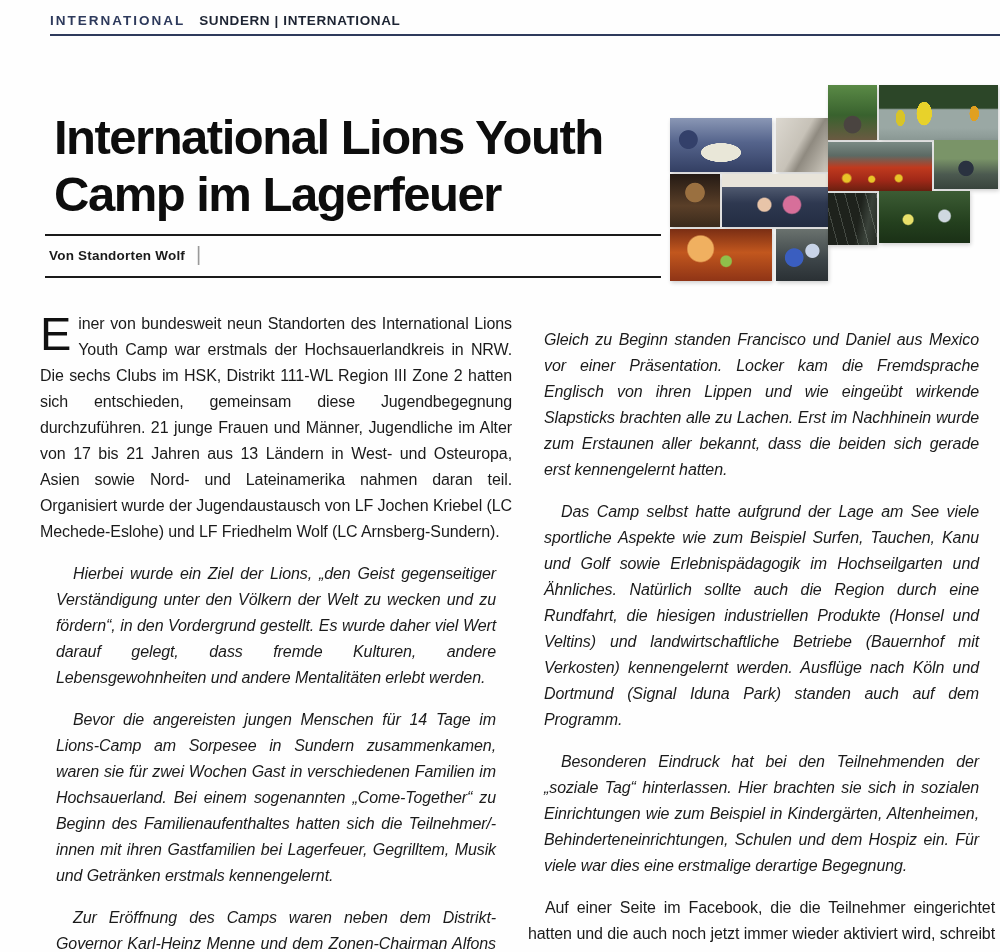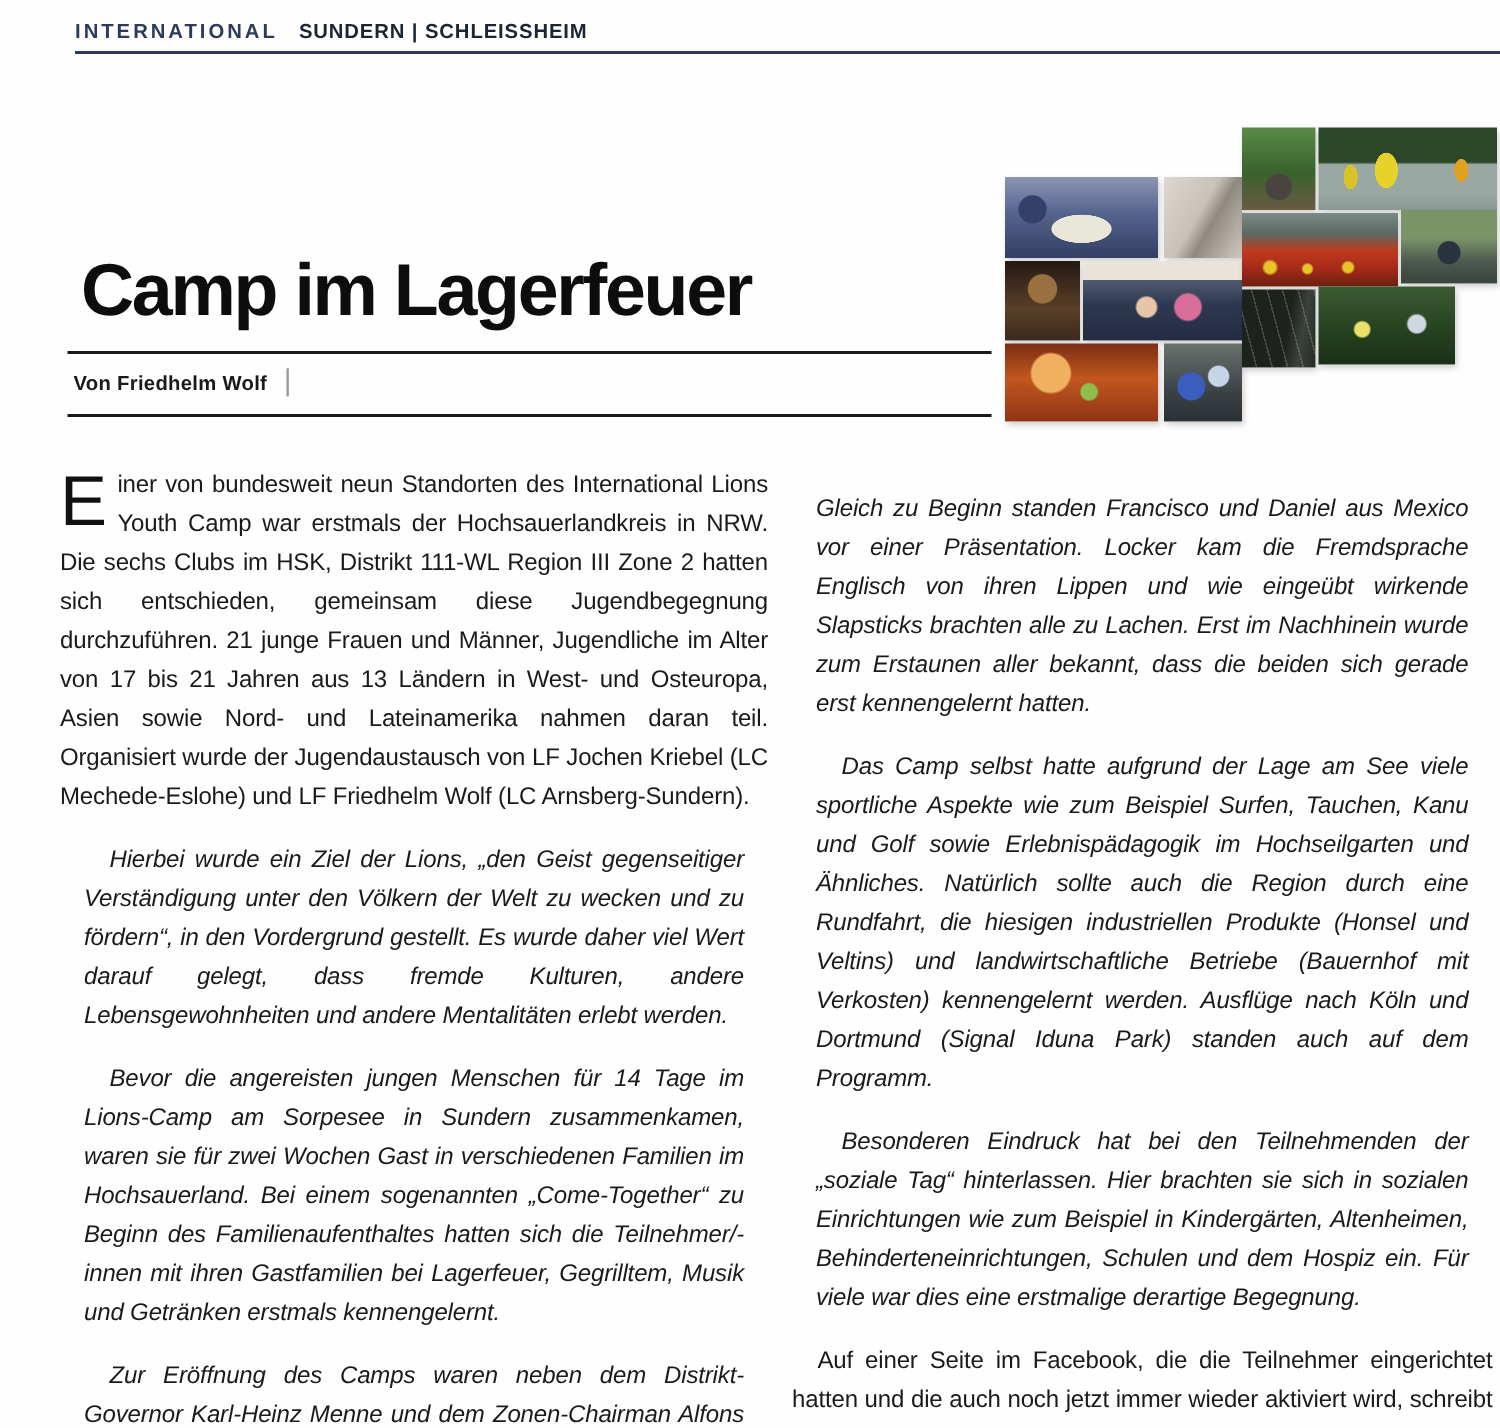--- a/index.html
+++ b/index.html
@@ -101,45 +101,45 @@
   .archery{left:53px;top:108px;width:91px;height:52px;background:
     radial-gradient(circle at 32% 55%, #e8e06a 0 7%, transparent 9%),
     radial-gradient(circle at 72% 48%, #cfd8e0 0 8%, transparent 10%),
     linear-gradient(180deg,#3c5c34 0%,#24401e 60%,#1a3016 100%);}
 </style>
 </head>
 <body>
 
 <div class="kicker">
   <span class="section">INTERNATIONAL</span>
-  <span class="location">SUNDERN | SCHLEISSHEIM</span>
+  <span class="location">SUNDERN | INTERNATIONAL</span>
 </div>
 
-<h1 class="headline"><br>
+<h1 class="headline"><span>International Lions Youth</span><br>
 <span>Camp im Lagerfeuer</span></h1>
 
 <div class="collage-group collage-left">
     <div class="photo group-with-lions-banner"></div>
     <div class="photo building-facade"></div>
     <div class="photo church-interior"></div>
     <div class="photo two-girls-camp"></div>
     <div class="photo farewell-party"></div>
     <div class="photo blue-rain-jackets"></div>
   </div>
 <div class="collage-group collage-right">
     <div class="photo forest-hike"></div>
     <div class="photo windsurfing"></div>
     <div class="photo dragon-boat"></div>
     <div class="photo wetsuit-group"></div>
     <div class="photo high-ropes"></div>
     <div class="photo archery"></div>
   </div>
 
 <div class="byline">
-  <span class="author">Von Friedhelm Wolf</span>
+  <span class="author">Von Standorten Wolf</span>
   <span class="sep">|</span>
 </div>
 
 <div class="columns">
   <div class="col left">
     <p class="para flush"><span class="dropcap">E</span><span>iner von bundesweit neun Standorten des International Lions Youth Camp war erstmals der Hochsauerlandkreis in NRW. Die sechs Clubs im HSK, Distrikt 111-WL Region III Zone 2 hatten sich entschieden, gemeinsam diese Jugendbegegnung durchzuführen. 21 junge Frauen und Männer, Jugendliche im Alter von 17 bis 21 Jahren aus 13 Ländern in West- und Osteuropa, Asien sowie Nord- und Lateinamerika nahmen daran teil. Organisiert wurde der Jugendaustausch von LF Jochen Kriebel (LC Mechede-Eslohe) und LF Friedhelm Wolf (LC Arnsberg-Sundern).</span></p>
     <div class="generated">
         <p>Hierbei wurde ein Ziel der Lions, „den Geist gegenseitiger Verständigung unter den Völkern der Welt zu wecken und zu fördern“, in den Vordergrund gestellt. Es wurde daher viel Wert darauf gelegt, dass fremde Kulturen, andere Lebensgewohnheiten und andere Mentalitäten erlebt werden.</p>
         <p>Bevor die angereisten jungen Menschen für 14 Tage im Lions-Camp am Sorpesee in Sundern zusammenkamen, waren sie für zwei Wochen Gast in verschiedenen Familien im Hochsauerland. Bei einem sogenannten „Come-Together“ zu Beginn des Familienaufenthaltes hatten sich die Teilnehmer/-innen mit ihren Gastfamilien bei Lagerfeuer, Gegrilltem, Musik und Getränken erstmals kennengelernt.</p>
         <p>Zur Eröffnung des Camps waren neben dem Distrikt-Governor Karl-Heinz Menne und dem Zonen-Chairman Alfons Henke auch die Präsidenten der Clubs und Gasteltern sowie politische Vertreter anwesend. Die Leiter des Camps, Katharina Springob und Johannes Heppe, stellten sich vor und klärten gleich wichtige Formalien: die Regeln des Camps. Dann stellten die Teilnehmer ihre Länder vor.</p>

